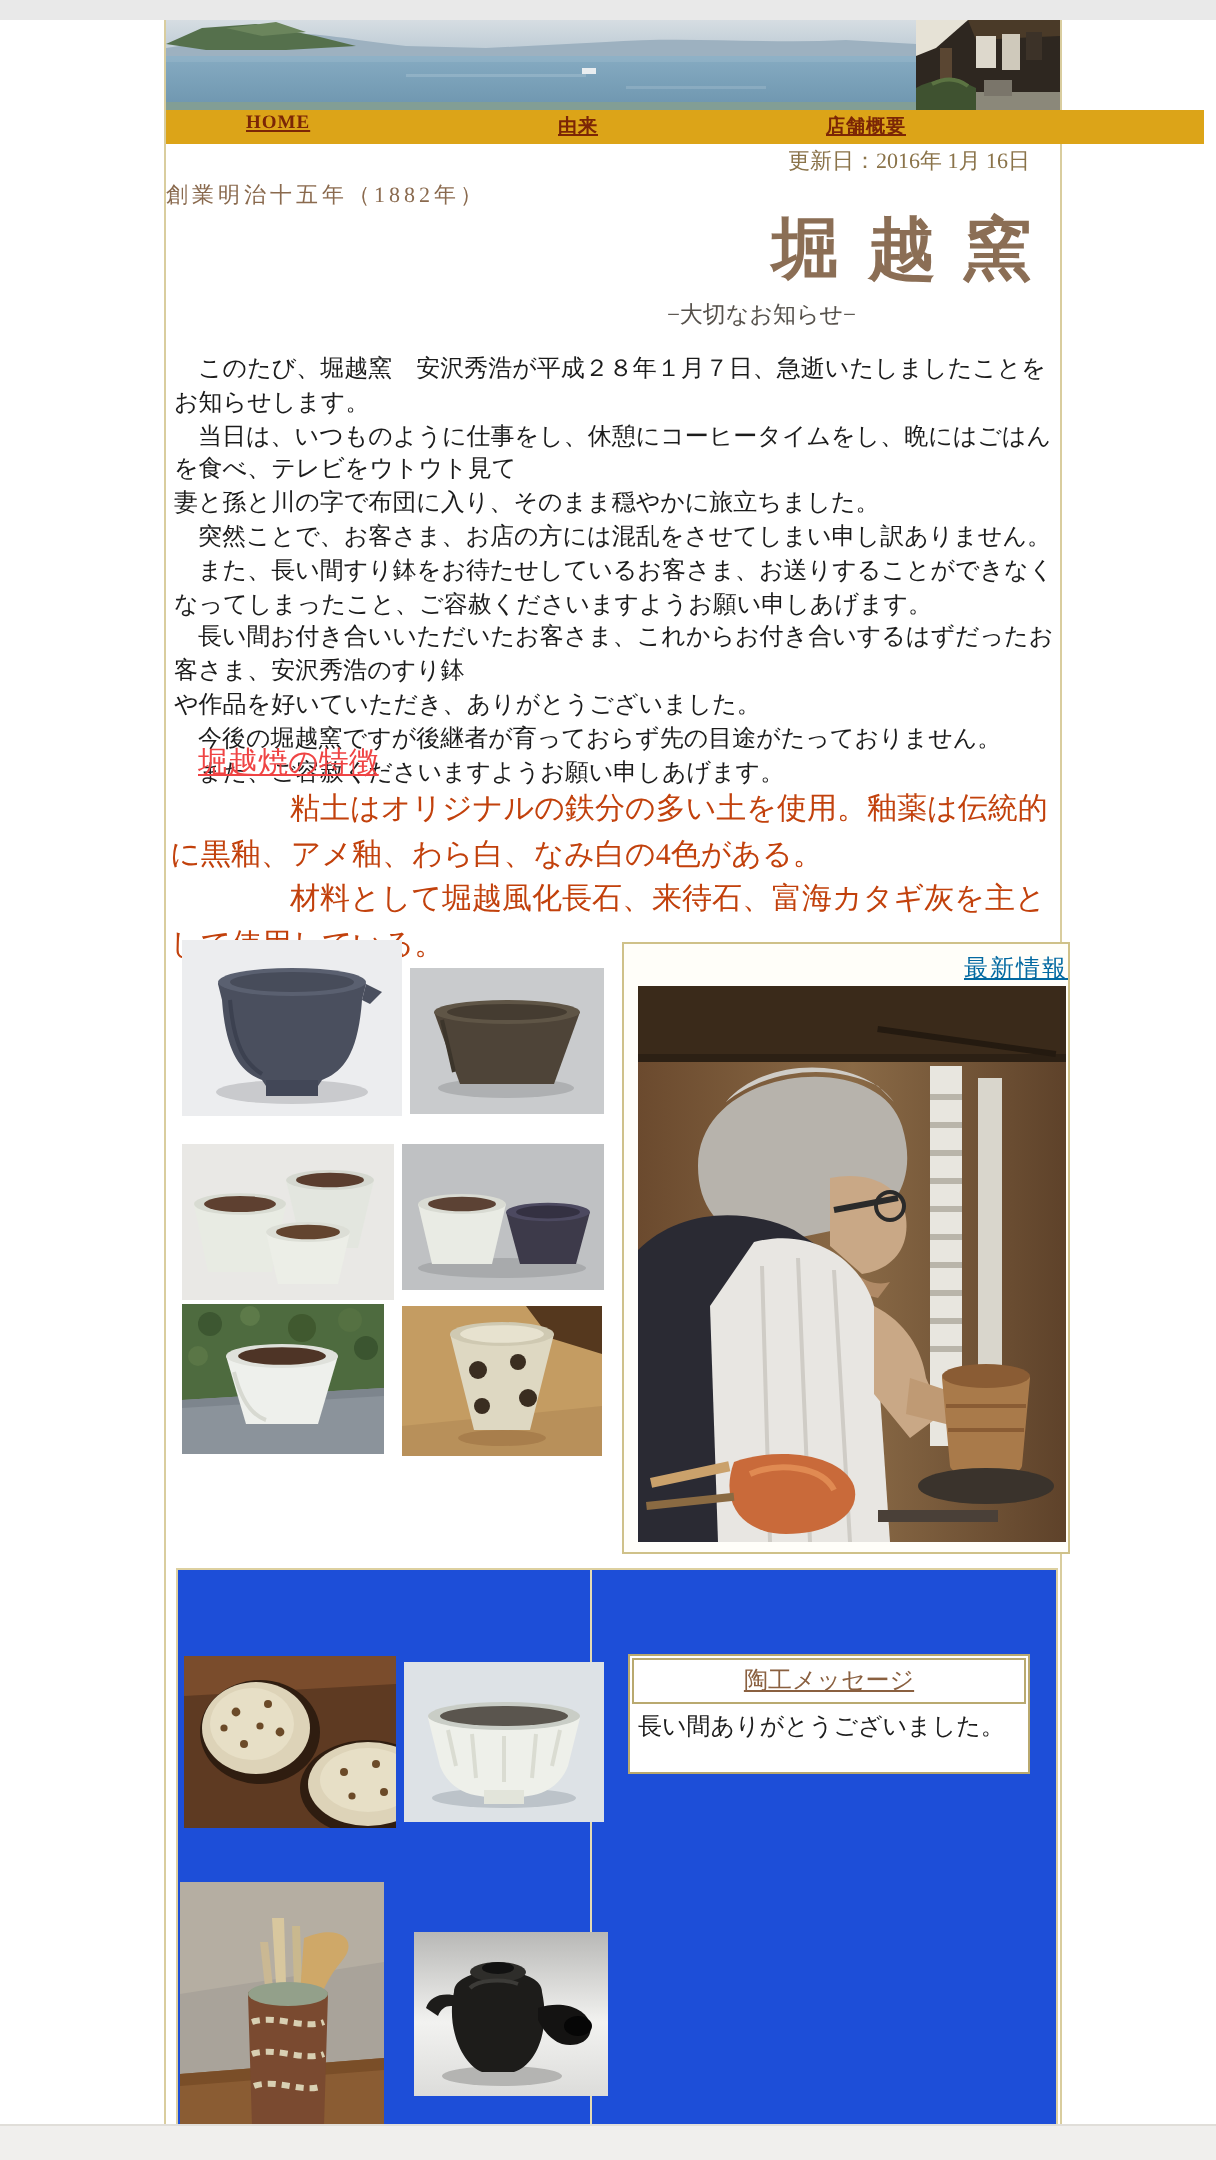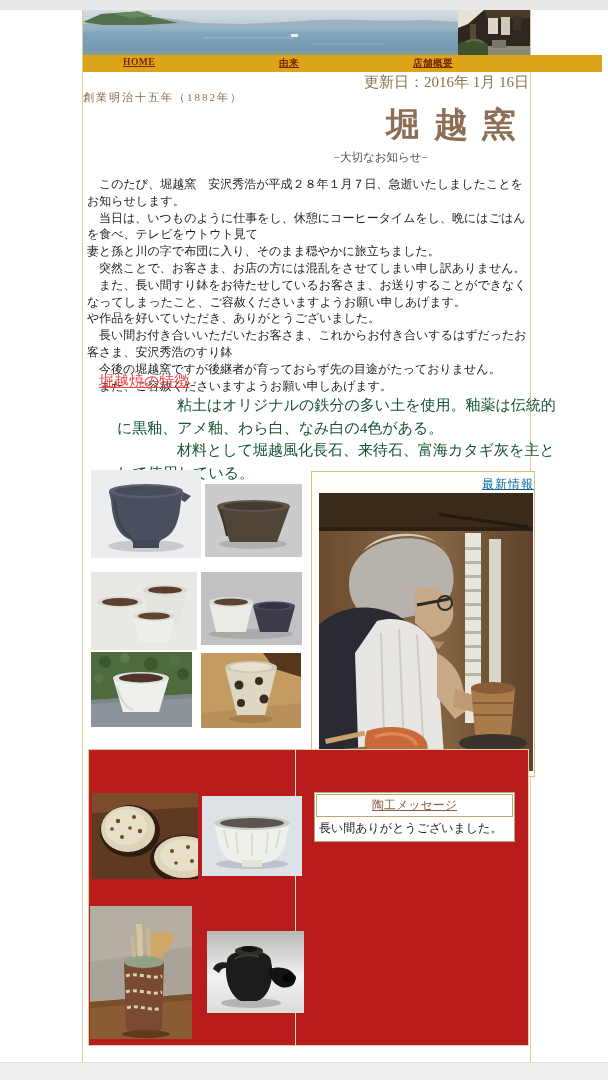--- a/index.html
+++ b/index.html
@@ -17,48 +17,48 @@
   
   .banner{position:absolute;left:0;top:0;width:447px;height:45px;display:flex;}
   .banner svg{display:block;}
   
   .nav{position:absolute;left:0;top:45px;width:519px;height:17px;background:#dca418;}
   .nav a{
     position:absolute;top:2px;font-size:9.5px;font-weight:bold;color:#7b2606;
     text-decoration:underline;letter-spacing:0.5px;cursor:pointer;
   }
   .nav a.n0{left:40px;} .nav a.n1{left:196px;} .nav a.n2{left:330px;}
-  .updated{position:absolute;right:1px;top:63px;font-size:15px;color:#8a7349;}
+  .updated{position:absolute;right:15px;top:63px;font-size:11px;color:#8a7349;}
   
   .tagline{position:absolute;left:0;top:80px;width:447px;font-size:11px;color:#8a6a4e;letter-spacing:2px;}
   .kiln-title{
     position:absolute;left:0;top:92px;width:447px;text-align:right;
     font-size:34px;color:#8b6e55;letter-spacing:14px;text-indent:14px;font-weight:bold;
   }
   .subtitle{position:absolute;left:0;top:140px;width:345px;text-align:right;font-size:11.5px;color:#55504a;}
   
   .notice{position:absolute;left:4px;top:166px;width:440px;font-size:12px;line-height:1.4;color:#1c1c1c;}
   
   .feature-head{position:absolute;left:16px;top:362px;font-size:15px;color:#ef4444;text-decoration:underline;}
-  .feature-text{position:absolute;left:2px;top:384px;width:444px;font-size:15px;line-height:1.5;color:#14532d;margin-left:32px;}
+  .feature-text{position:absolute;left:2px;top:384px;width:444px;font-size:15px;line-height:1.5;color:#c2410c;}
   
   .photo{position:absolute;}
   .photo svg{display:block;}
   
   .news-box{position:absolute;left:228px;top:461px;width:222px;height:304px;border:1px solid #cfc189;background:#fffef9;}
   .news-head{margin-top:4px;text-align:right;font-size:12px;color:#0369a1;text-decoration:underline;letter-spacing:1px;}
   .news-photo{position:absolute;left:7px;top:21px;}
   
-  .bottom-box{position:absolute;left:5px;top:739px;width:439px;height:295px;border:1px solid #ddd0a0;background:#b91c1c;}
+  .bottom-box{position:absolute;left:5px;top:774px;width:439px;height:295px;border:1px solid #ddd0a0;background:#1d4ed8;}
   .bottom-left{position:absolute;left:0;top:0;width:206px;height:295px;border-right:1px solid #e4dab2;}
   
   .msg-box{position:absolute;left:225px;top:42px;width:197px;border:1px solid #b9a96f;background:#fff;padding:1px;}
   .msg-head{border:1px solid #b9a96f;text-align:center;font-size:12px;color:#8a6040;padding:2px 0;}
   .msg-head span{text-decoration:underline;}
-  .msg-body{font-size:12px;color:#1c1c1c;padding:3px 2px 3px 3px;}
+  .msg-body{font-size:12px;color:#1c1c1c;padding:3px 2px 13px 3px;}
 </style>
 </head>
 <body>
 
 <div class="top-strip"></div>
 
 <div class="content">
 
   <div class="banner">
     <svg width="375" height="45" viewBox="0 0 375 45">
@@ -109,22 +109,22 @@
   <div class="tagline">創業明治十五年（1882年）</div>
   <div class="kiln-title">堀越窯</div>
   <div class="subtitle">−大切なお知らせ−</div>
 
   <div class="notice">
       <div>　このたび、堀越窯　安沢秀浩が平成２８年１月７日、急逝いたしましたことをお知らせします。</div>
       <div>　当日は、いつものように仕事をし、休憩にコーヒータイムをし、晩にはごはんを食べ、テレビをウトウト見て</div>
       <div>妻と孫と川の字で布団に入り、そのまま穏やかに旅立ちました。</div>
       <div>　突然ことで、お客さま、お店の方には混乱をさせてしまい申し訳ありません。</div>
       <div>　また、長い間すり鉢をお待たせしているお客さま、お送りすることができなくなってしまったこと、ご容赦くださいますようお願い申しあげます。</div>
+      <div>　長い間お付き合いいただいたお客さま、これからお付き合いするはずだったお客さま、安沢秀浩のすり鉢</div>
       <div>や作品を好いていただき、ありがとうございました。</div>
-      <div>　長い間お付き合いいただいたお客さま、これからお付き合いするはずだったお客さま、安沢秀浩のすり鉢</div>
       <div>　今後の堀越窯ですが後継者が育っておらず先の目途がたっておりません。</div>
       <div>　また、ご容赦くださいますようお願い申しあげます。</div>
     </div>
 
   <div class="feature-head">堀越焼の特徴</div>
   <div class="feature-text">
       <div>　　　　粘土はオリジナルの鉄分の多い土を使用。釉薬は伝統的に黒釉、アメ釉、わら白、なみ白の4色がある。</div>
       <div>　　　　材料として堀越風化長石、来待石、富海カタギ灰を主として使用している。</div>
     </div>
 

